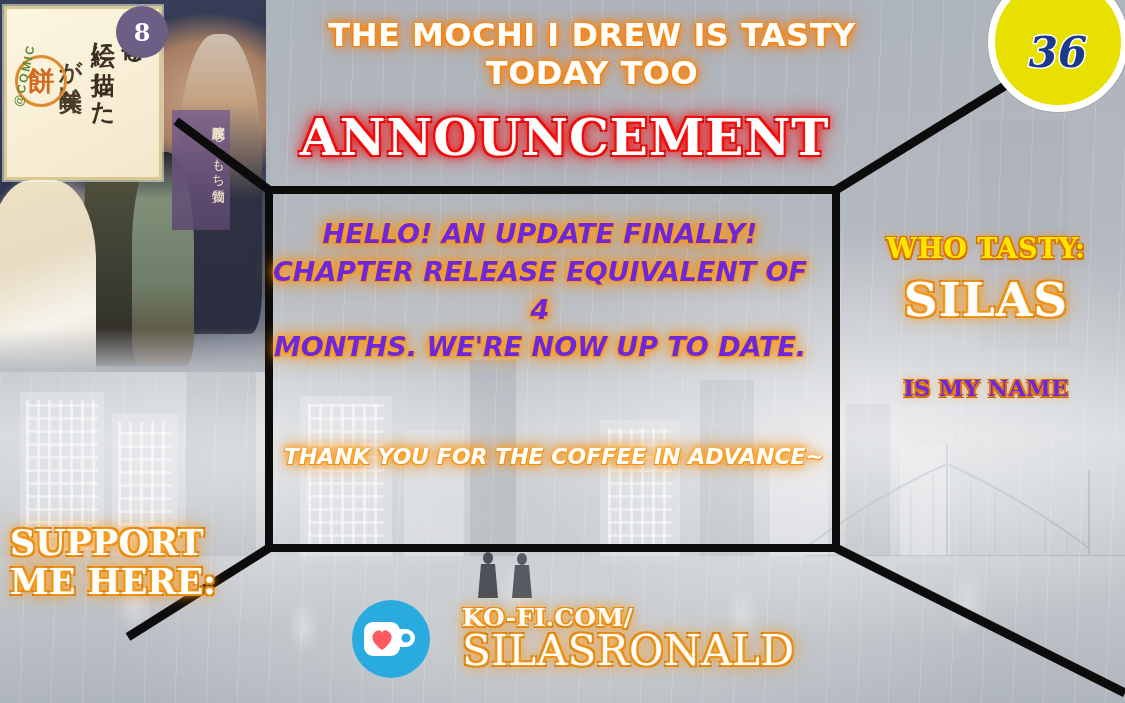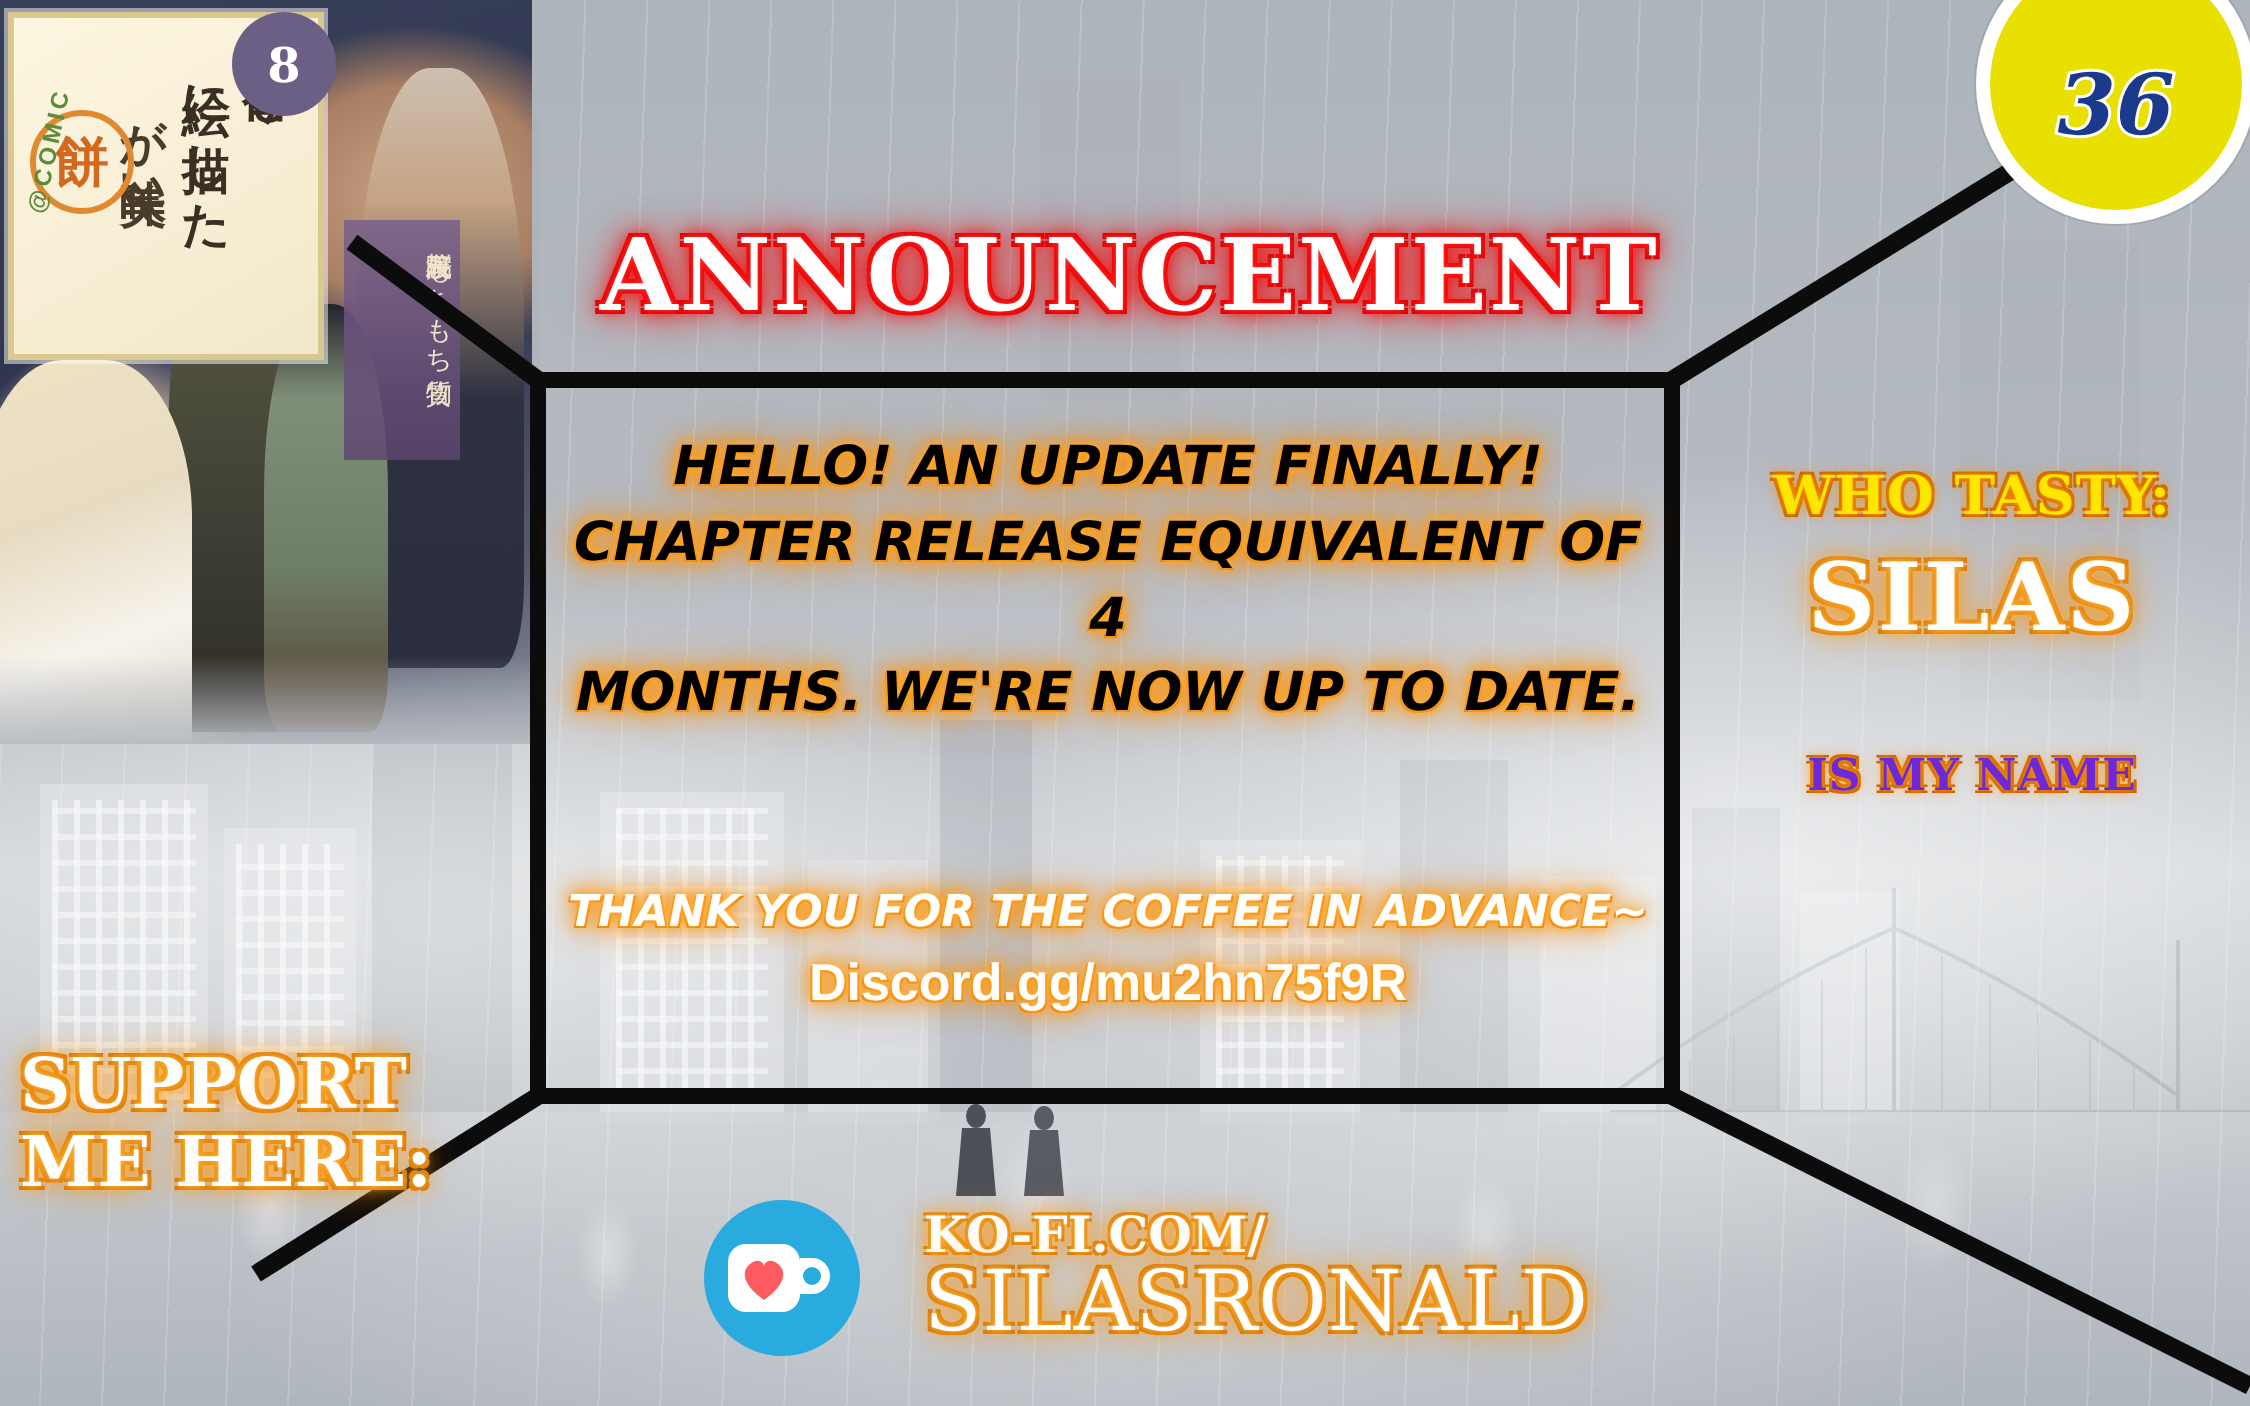--- a/index.html
+++ b/index.html
@@ -145,23 +145,23 @@
   .announcement{
     position:absolute;left:300px;top:108px;width:480px;text-align:center;
     font-family:"DejaVu Serif",serif;font-weight:700;font-size:50px;
     letter-spacing:1px;color:#ffffff;
     text-shadow:
       0 0 3px #ff2a2a,0 0 7px #ff1414,0 0 14px #f00000,
       0 0 24px rgba(255,0,0,.9),2px 2px 0 #d00000,-2px 2px 0 #d00000,
       2px -2px 0 #d00000,-2px -2px 0 #d00000;
   }
   .body-text{
-    position:absolute;left:278px;top:215px;width:552px;text-align:center;
+    position:absolute;left:264px;top:215px;width:552px;text-align:center;
     font-family:"DejaVu Sans",sans-serif;font-weight:700;font-style:italic;
-    font-size:27px;line-height:1.40;color:#000000;
+    font-size:27px;line-height:1.40;color:#6d28d9;
     text-shadow:
       0 0 3px #ffb43c,0 0 7px #ff9b10,0 0 13px #ff8a00,
       0 0 22px rgba(255,140,0,.85),1px 1px 0 #e57800,-1px 1px 0 #e57800;
   }
   .thanks-text{
     position:absolute;left:278px;top:444px;width:552px;text-align:center;
     font-family:"DejaVu Sans",sans-serif;font-weight:700;font-style:italic;
     font-size:22px;color:#ffffff;
     text-shadow:
       0 0 3px #ffb43c,0 0 7px #ff9b10,0 0 13px #ff8a00,
@@ -318,32 +318,32 @@
     <line x1="836" y1="190" x2="1042" y2="63" stroke="#0c0c0c" stroke-width="9"></line>
     <line x1="269" y1="190" x2="176" y2="121" stroke="#0c0c0c" stroke-width="9"></line>
     <line x1="269" y1="548" x2="128" y2="637" stroke="#0c0c0c" stroke-width="9"></line>
     <line x1="836" y1="548" x2="1125" y2="693" stroke="#0c0c0c" stroke-width="9"></line>
   </svg>
 
   <div class="badge">
     <span class="badge-num">36</span>
   </div>
 
+  <div class="series-title">THE MOCHI I DREW IS TASTY TODAY TOO</div>
 
   <div class="announcement">ANNOUNCEMENT</div>
 
   <div class="body-text">
     <div>HELLO! AN UPDATE FINALLY!</div>
     <div>CHAPTER RELEASE EQUIVALENT OF 4</div>
     <div>MONTHS. WE'RE NOW UP TO DATE.</div>
   </div>
 
   <div class="thanks-text">THANK YOU FOR THE COFFEE IN ADVANCE~</div>
 
-  <div class="discord-text">Discord.gg/mu2hn75f9R</div>
 
   <div class="who-worked">WHO TASTY:</div>
   <div class="silas-name">SILAS</div>
   <div class="is-my-name">IS MY NAME</div>
 
   <div class="support-text">
     <div>SUPPORT</div>
     <div>ME HERE:</div>
   </div>
 

